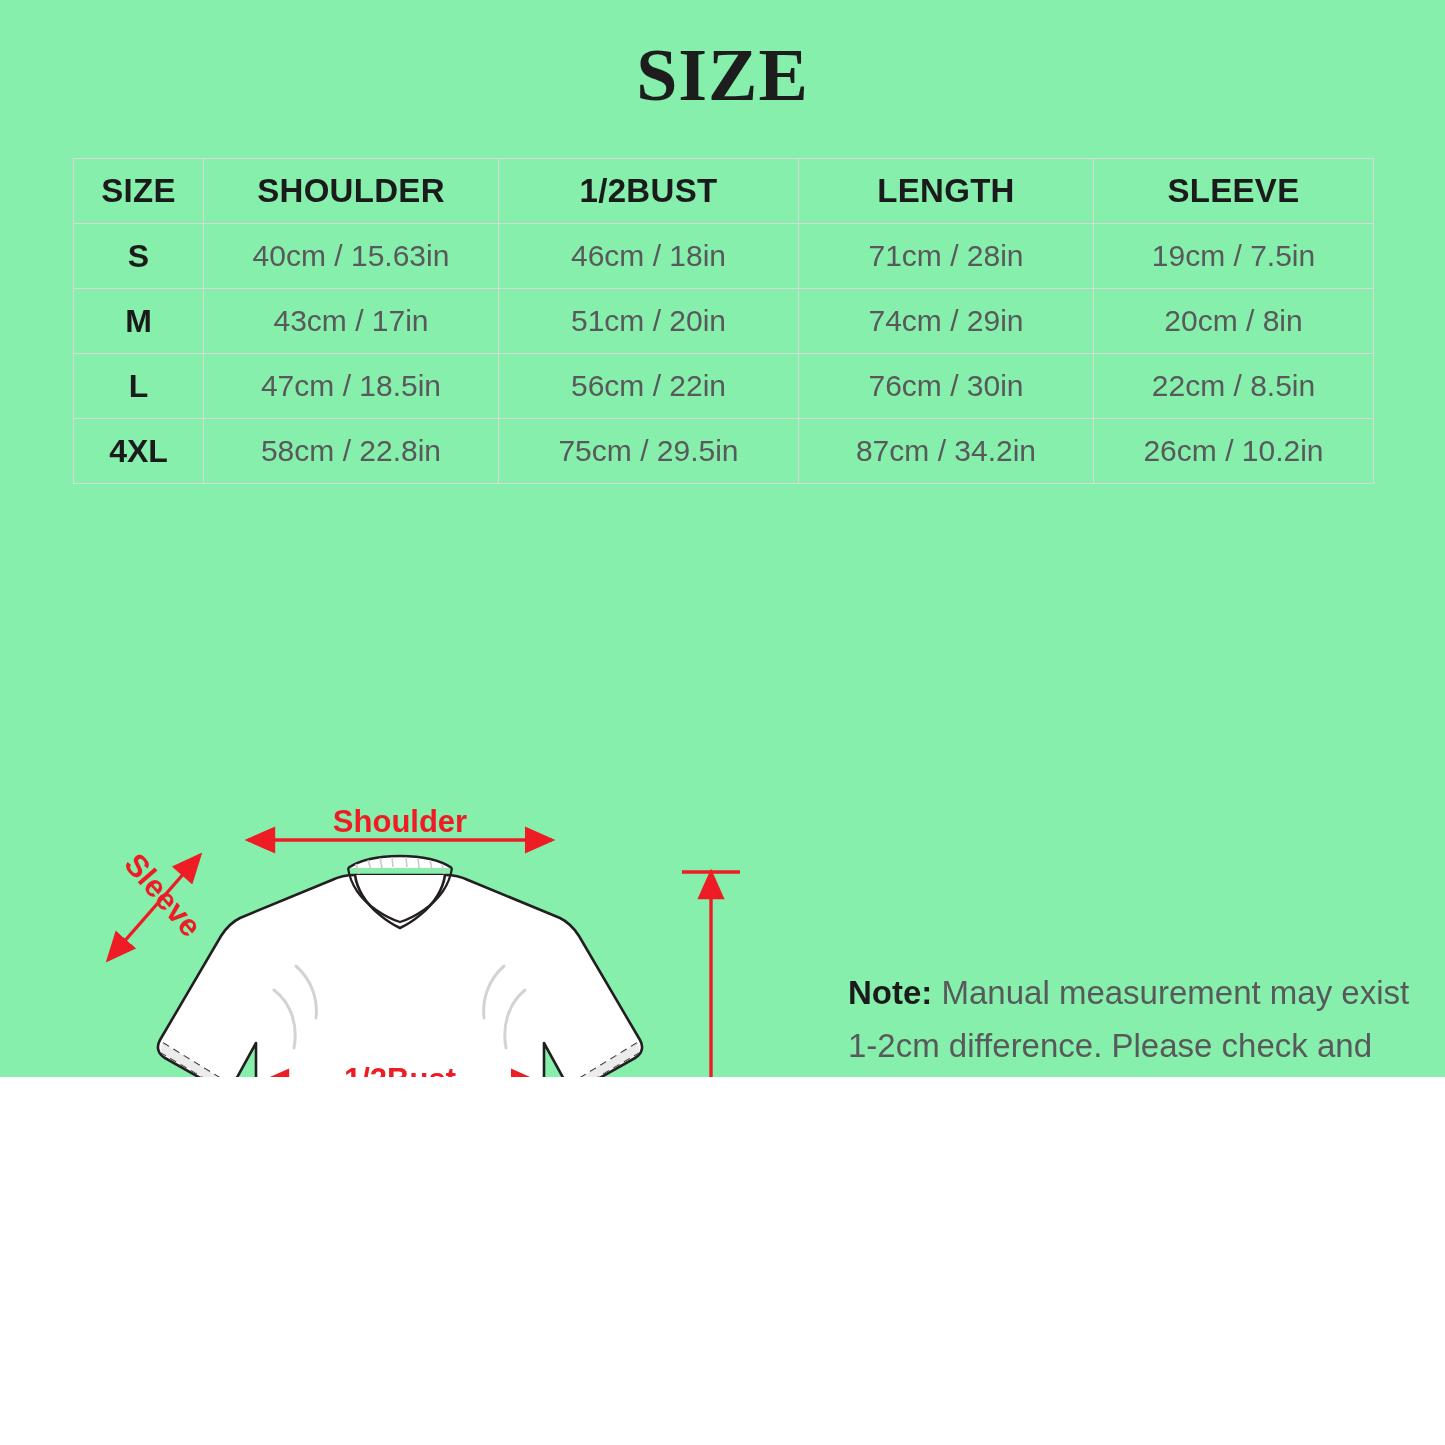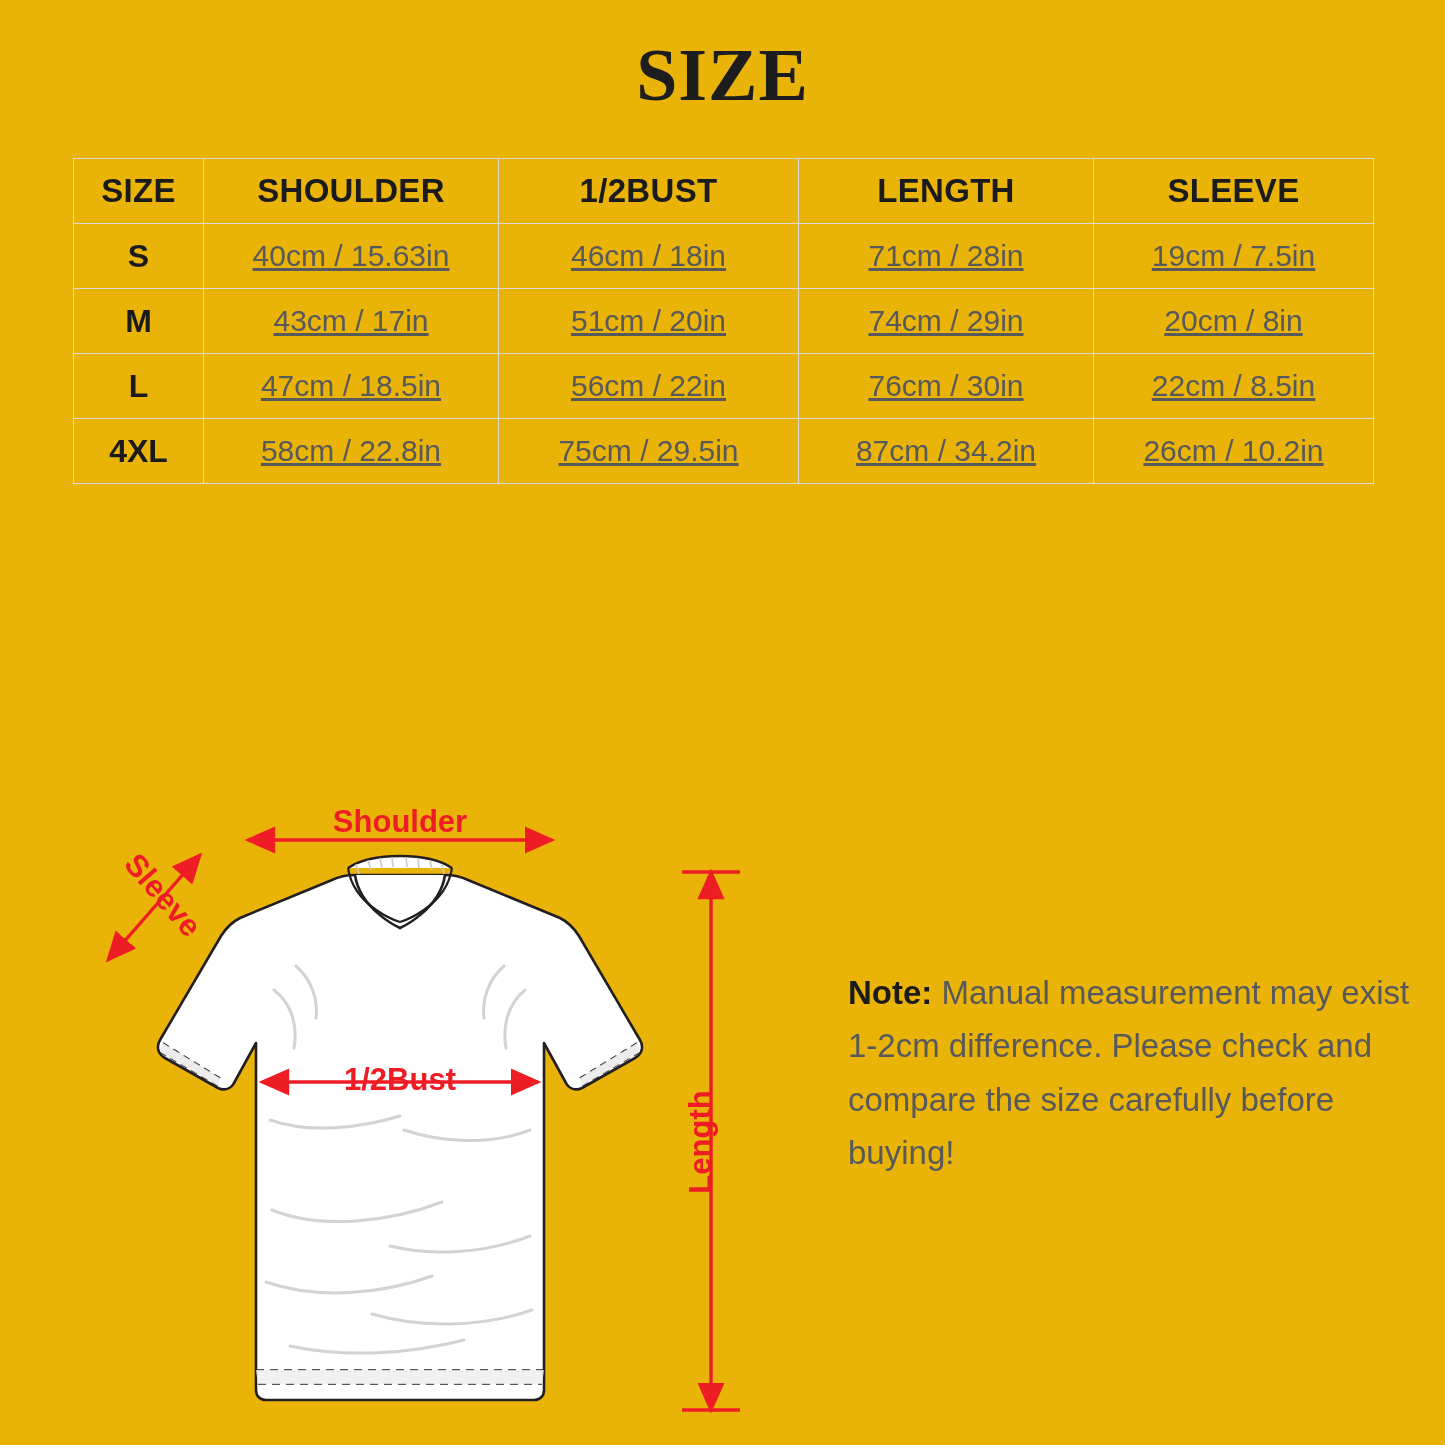--- a/index.html
+++ b/index.html
@@ -4,23 +4,23 @@
 <style>
   * { box-sizing: border-box; }
   html, body {
     margin: 0; padding: 0;
     width: 1445px; height: 1445px;
     background: #ffffff;
     font-family: "Liberation Sans", sans-serif;
   }
   #page {
     position: relative;
-    width: 1445px; height: 1445px;
+    width: 1445px; height: 1077px;
     overflow: hidden;
-    background: #eab308;
+    background: #86efac;
   }
   
   .title {
     position: absolute;
     top: 38px; left: 0; width: 100%;
     text-align: center;
     font-family: "Liberation Serif", serif;
     font-size: 74px;
     font-weight: 700;
     letter-spacing: 1px;
@@ -58,21 +58,20 @@
   }
   td.size-cell {
     font-size: 32px;
     font-weight: 700;
     color: #1b1b1b;
   }
   td.val-cell {
     font-size: 30px;
     font-weight: 400;
     color: #58595b;
-    text-decoration: underline;
   }
   
   .diagram {
     position: absolute;
     top: 790px; left: 60px;
     width: 760px; height: 640px;
   }
   .diagram svg { display: block; }
   
   .note {

